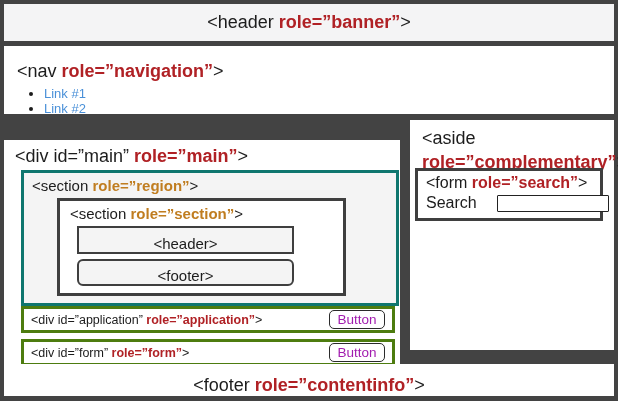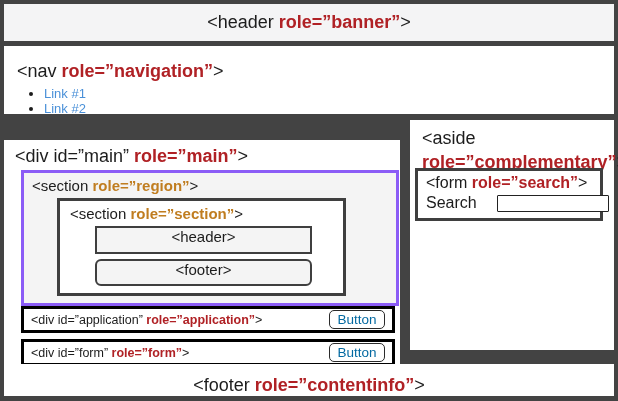--- a/index.html
+++ b/index.html
@@ -26,43 +26,43 @@
   #nav .lbl{padding:15px 0 0 13px;font-size:18px;}
   #nav ul{margin:4px 0 0 0;padding:0 0 0 40px;list-style:disc;}
   #nav li{font-size:13px;line-height:15px;color:#1c1c1c;}
   #nav li a{color:#4a90d8;text-decoration:none;cursor:pointer;}
 
   
   #main{left:4px;top:120px;width:396px;height:230px;margin-top:20px;}
   #main > .lbl{padding:6px 0 0 11px;font-size:18px;}
 
   #region{position:absolute;left:17px;top:30px;width:372px;height:130px;
-          background:#f4f4f4;border:3px solid #8b5cf6;}
+          background:#f4f4f4;border:3px solid #0f766e;}
   #region > .lbl{padding:4px 0 0 8px;font-size:15px;}
 
   #article{position:absolute;left:33px;top:25px;width:283px;height:92px;
            background:#ffffff;border:3px solid #3f3f3f;}
   #article > .lbl{padding:4px 0 0 10px;font-size:15px;}
 
-  .innerbox{position:absolute;left:35px;width:213px;background:#f4f4f4;
-            border:2.5px solid #3f3f3f;display:flex;align-items:flex-start;
+  .innerbox{position:absolute;left:17px;width:213px;background:#f4f4f4;
+            border:2.5px solid #3f3f3f;display:flex;align-items:flex-end;
             justify-content:center;font-size:15px;}
   #article-header{top:25px;height:24px;}
   #article-footer{top:58px;height:23px;border-radius:6px;}
 
   .rowbox{position:absolute;left:17px;width:374px;height:27px;background:#fff;
-          border:3px solid #000000;display:flex;align-items:center;
+          border:3px solid #4d7c0f;display:flex;align-items:center;
           justify-content:space-between;padding:0 7px;box-sizing:border-box;}
   .rowbox .lbl{font-size:12.5px;}
   #app-row{top:166px;}
   #form-row{top:199px;}
   .btn{min-width:56px;height:19px;border:1.5px solid #2a2a2a;border-radius:5px;
        background:#ffffff;font-size:13.5px;display:flex;align-items:center;
        justify-content:center;padding:0 6px;box-sizing:border-box;cursor:pointer;
-       font-family:"Liberation Sans","DejaVu Sans",sans-serif;color:#0369a1;}
+       font-family:"Liberation Sans","DejaVu Sans",sans-serif;color:#a21caf;}
 
   
   #aside{left:410px;top:120px;width:204px;height:230px;}
   #aside > .lbl{padding:6px 0 0 12px;font-size:18px;line-height:24px;width:192px;}
   #search-form{position:absolute;left:5px;top:48px;width:182px;height:47px;
                background:#fff;border:3px solid #3f3f3f;}
   #search-form .lbl{padding:3px 0 0 8px;font-size:16px;}
   .search-line{display:flex;align-items:center;gap:20px;padding:2px 0 0 8px;font-size:16px;}
   .search-line input{width:106px;height:15px;border:1.5px solid #222;border-radius:1px;
                      background:#fff;padding:0 2px;font-size:12px;

